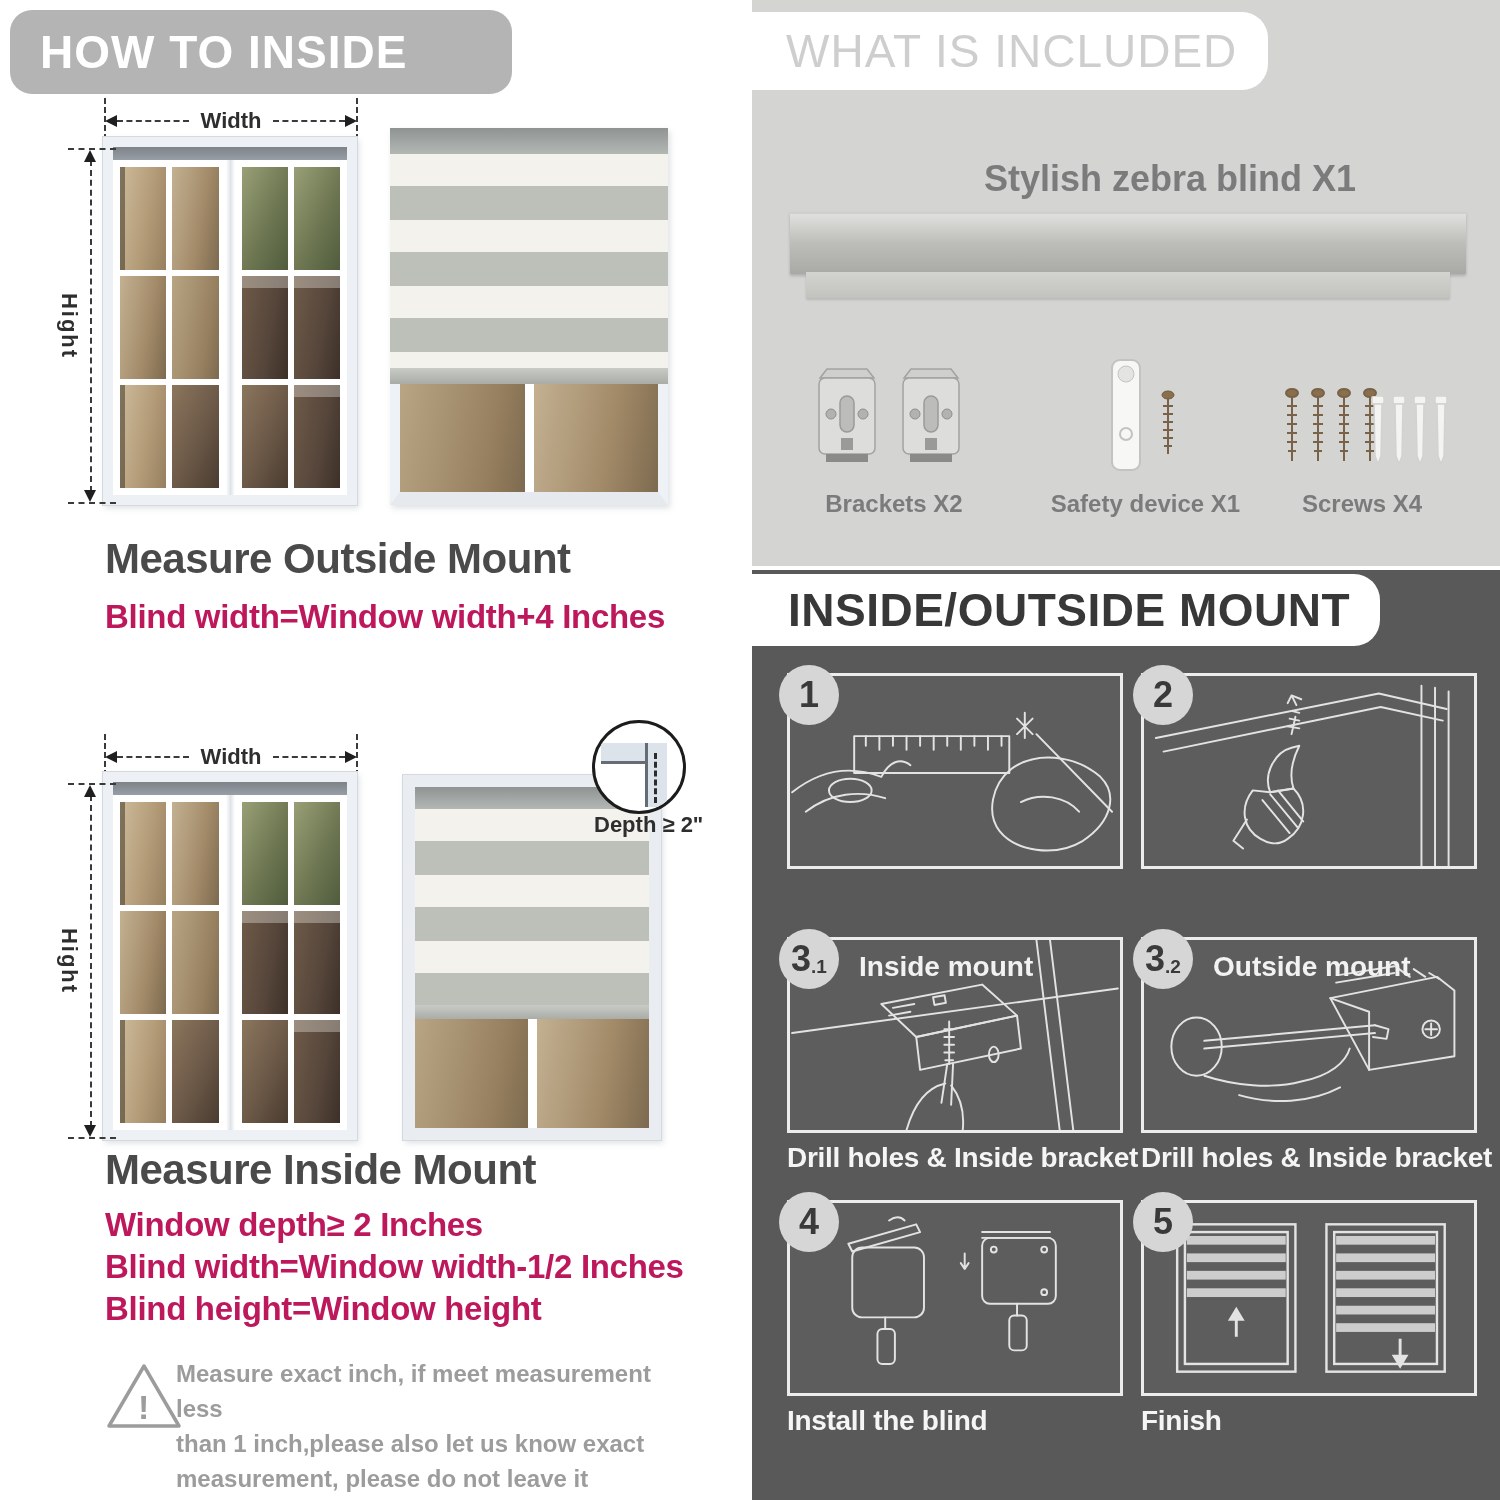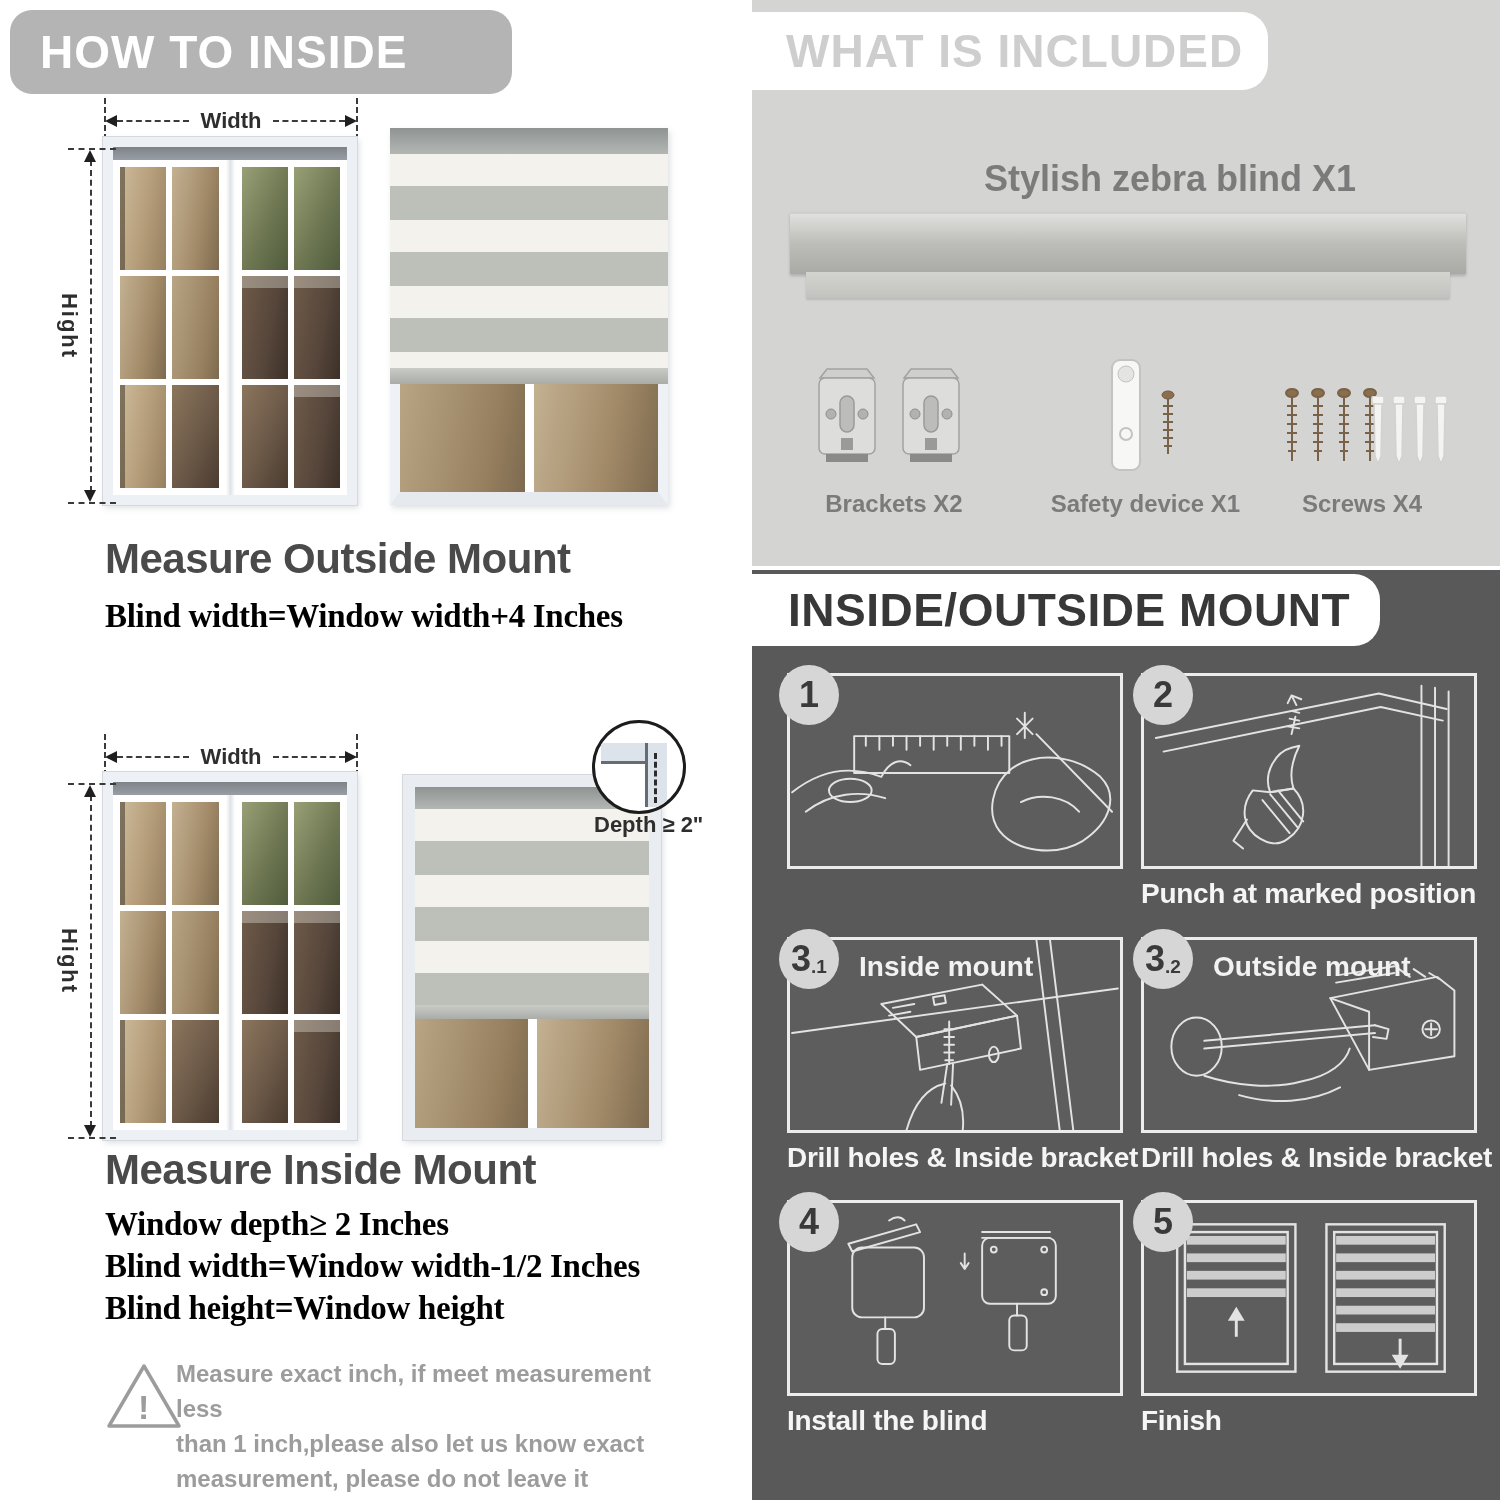--- a/index.html
+++ b/index.html
@@ -60,35 +60,35 @@
   .vln{position:absolute;left:30px;top:12px;bottom:12px;border-left:2px dashed #3a3a3a;}
   .vah-t{position:absolute;left:24px;top:2px;width:0;height:0;border-bottom:12px solid #1f1f1f;
          border-left:6px solid transparent;border-right:6px solid transparent;}
   .vah-b{position:absolute;left:24px;bottom:2px;width:0;height:0;border-top:12px solid #1f1f1f;
          border-left:6px solid transparent;border-right:6px solid transparent;}
   .tick-h{position:absolute;height:0;border-top:2px dashed #3a3a3a;width:48px;left:8px;}
   .vlbl{position:absolute;left:-4px;top:50%;transform:translateY(-50%);writing-mode:vertical-rl;
         font-size:22px;font-weight:bold;color:#2e2e2e;letter-spacing:2px;}
 
   .m-title{font-size:42px;font-weight:800;color:#4a4a4a;letter-spacing:-0.5px;}
-  .m-line{font-size:33px;font-weight:bold;color:#000000;letter-spacing:-0.3px;font-family:Liberation Serif, serif;}
+  .m-line{font-size:33px;font-weight:bold;color:#be185d;letter-spacing:-0.3px;}
   .warn-txt{font-size:24px;font-weight:bold;color:#9c9c9c;line-height:35px;}
   .warn-bang{position:absolute;font-size:34px;font-weight:bold;color:#9c9c9c;}
 
   .detail-circle{width:88px;height:88px;border:3px solid #1c1c1c;border-radius:50%;background:#fff;
                  overflow:hidden;}
   .dc-h{position:absolute;left:6px;top:20px;width:66px;height:18px;background:#dde3ea;border-bottom:3px solid #666c73;}
   .dc-v{position:absolute;left:50px;top:20px;width:19px;height:64px;background:#dde3ea;border-left:3px solid #666c73;}
   .dc-dash{position:absolute;left:59px;top:30px;height:50px;border-left:3px dashed #2c2c2c;}
   .depth-lbl{font-size:22px;font-weight:bold;color:#2e2e2e;}
 
   
   .panel-light{left:752px;top:0;width:748px;height:566px;background:#d4d4d3;}
   .hdr-right{left:752px;top:12px;width:516px;height:78px;background:#ffffff;border-radius:0 26px 26px 0;
-             color:#cecece;font-size:46px;font-weight:700;line-height:78px;padding-left:34px;
+             color:#cecece;font-size:46px;font-weight:400;line-height:78px;padding-left:34px;
              letter-spacing:1px;box-sizing:border-box;}
   .blind-lbl{left:752px;top:158px;width:748px;text-align:center;font-size:36px;font-weight:bold;color:#7b7b7b;padding-left:44px;}
   .rail-main{left:790px;top:212px;width:676px;height:60px;
              background:linear-gradient(#e0e0de,#bcbcb8 50%,#a9a9a5);border-top:2px solid #cfcfcb;
              box-shadow:0 2px 3px rgba(0,0,0,.18);}
   .rail-low{left:806px;top:272px;width:644px;height:26px;background:linear-gradient(#d3d3cf,#c2c2be);
             box-shadow:0 2px 2px rgba(0,0,0,.12);}
   .item-lbl{font-size:24px;font-weight:bold;color:#7b7b7b;text-align:center;}
 
   
@@ -351,21 +351,20 @@
       <path d="M10,64 L240,18 L310,34"></path>
       <path d="M18,78 L242,32 L306,46"></path>
       <path d="M284,10 V196 M298,12 V196 M312,16 V196"></path>
       <path d="M150,60 l4,-18 M146,52 l12,2 M148,44 l10,2 M150,36 l8,2 M155,30 l-5,-10 M150,20 l10,4 M150,20 l-4,8"></path>
       <path d="M128,120 C120,100 134,78 150,74 L158,72 C150,88 148,104 152,116 Z"></path>
       <path d="M118,168 C100,158 96,136 110,118 L128,120 152,116 C168,132 164,156 146,168 C138,174 128,174 118,168 Z"></path>
       <path d="M120,128 l28,34 M128,122 l28,34 M136,118 l26,32"></path>
       <path d="M104,148 l-14,22 M90,170 l10,8"></path>
     </svg>
   </div>
-  <div class="caption" style="left:1141px;top:878px;">Punch at  marked position</div>
 
   <div class="step" style="left:787px;top:937px;">
     <svg class="art" viewBox="0 0 336 196" fill="none" stroke="#e3e3e3" stroke-width="2" stroke-linecap="round" stroke-linejoin="round">
       <path d="M0,96 L336,50"></path>
       <path d="M252,0 L276,196 M266,0 L290,196"></path>
       <path d="M92,66 L196,46 L232,78 L128,100 Z"></path>
       <path d="M128,100 L232,78 L236,112 L132,134 Z"></path>
       <rect x="146" y="58" width="12" height="8" transform="rotate(-10 152 62)"></rect>
       <path d="M104,70 l22,-4 M100,78 l22,-4"></path>
       <ellipse cx="208" cy="118" rx="5" ry="8"></ellipse>

